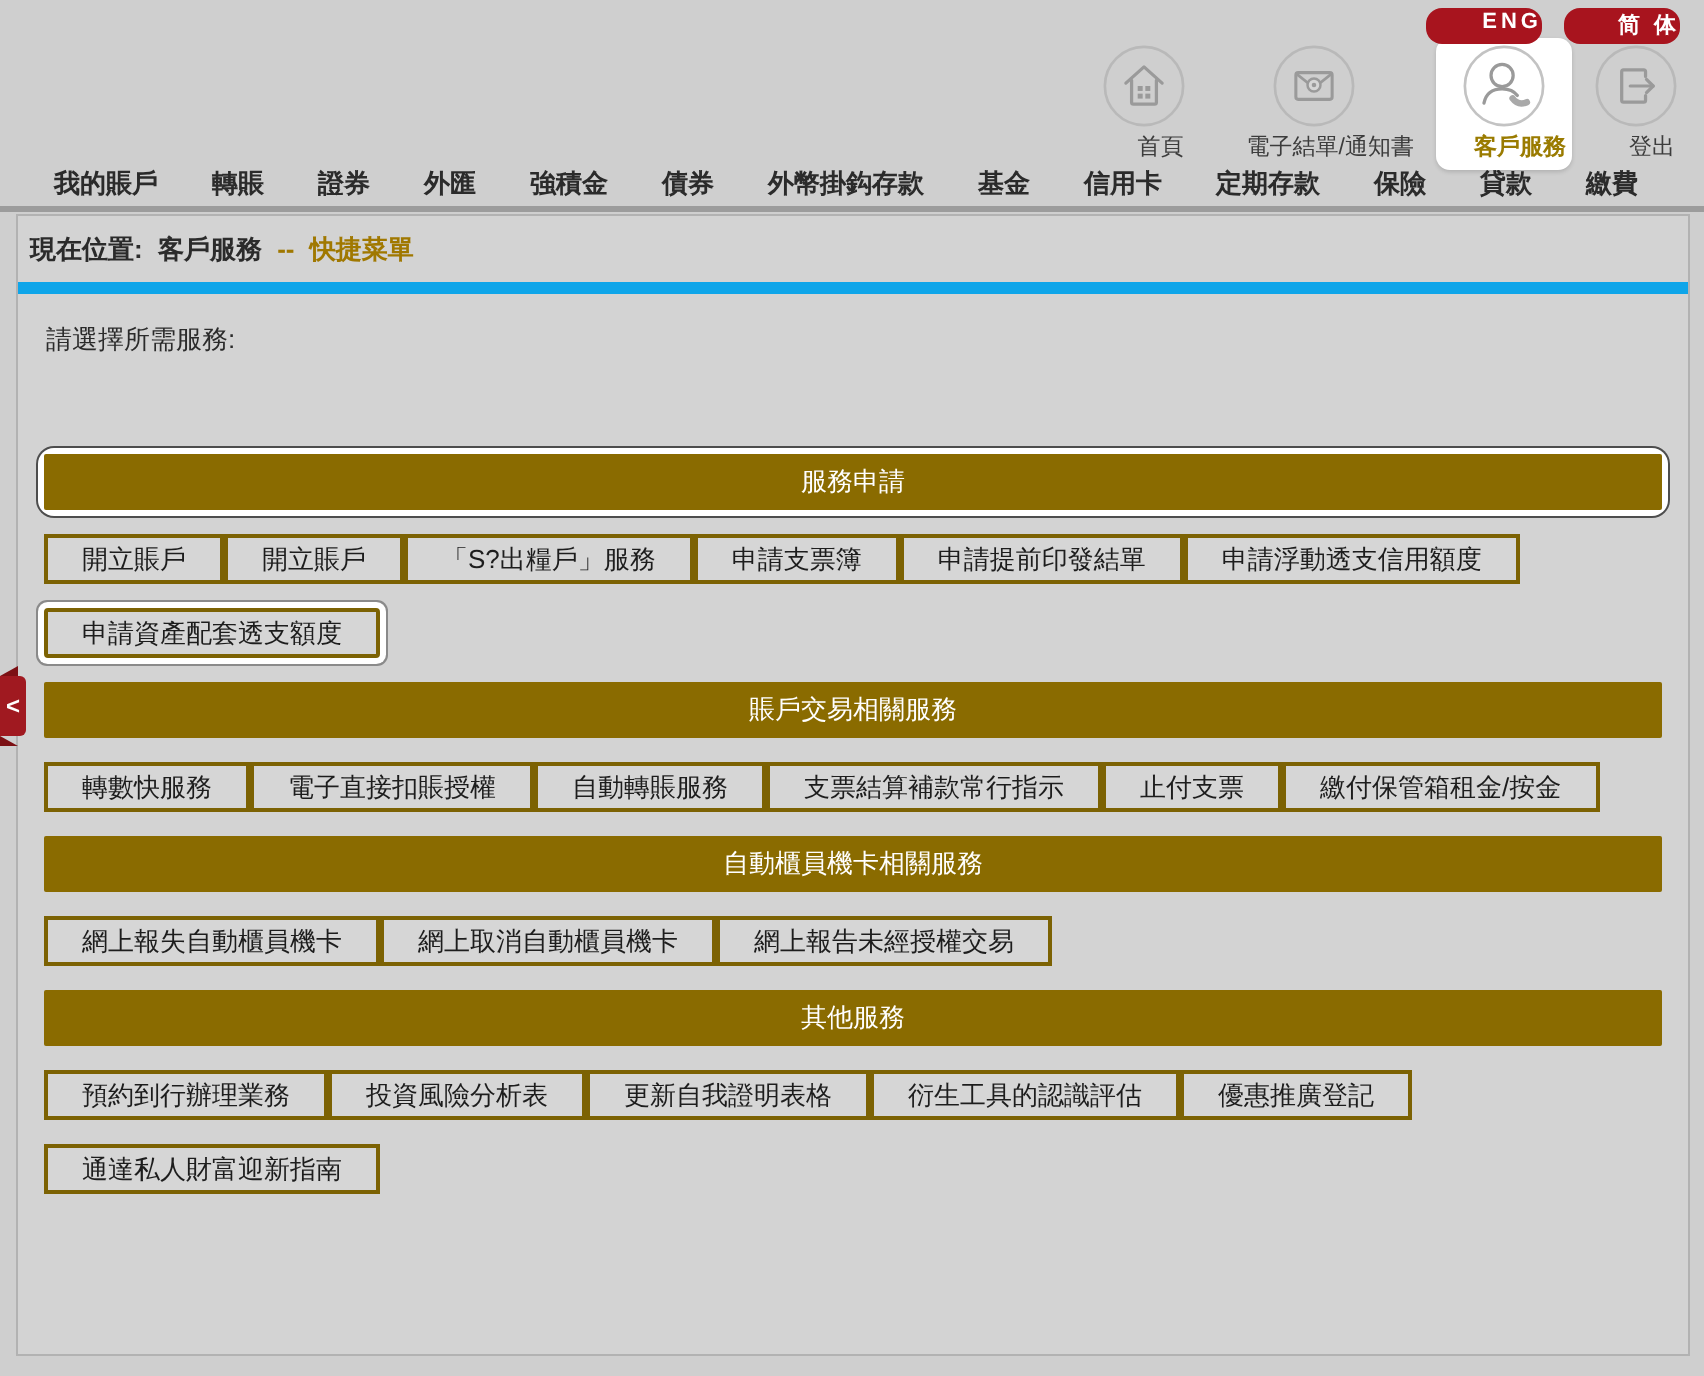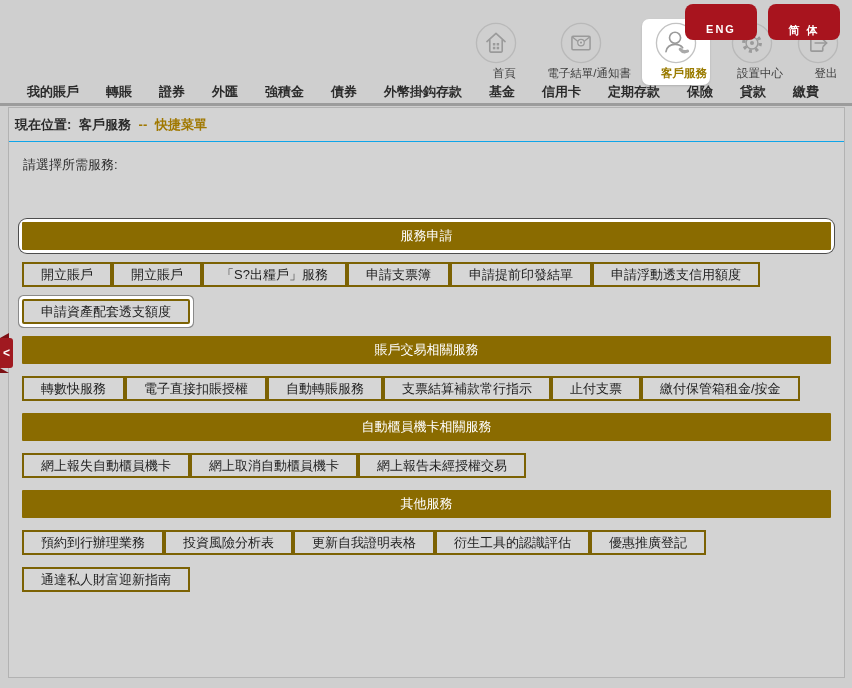--- a/index.html
+++ b/index.html
@@ -6,21 +6,21 @@
   body{
     width:852px;height:688px;position:relative;overflow:hidden;
     background:#cfcfcf;
     font-family:"Liberation Sans","DejaVu Sans",sans-serif;
     -webkit-font-smoothing:antialiased;
   }
   
   .lang-row{position:absolute;top:4px;right:12px;display:flex;gap:11px;z-index:5;}
   .lang-pill{
     background:#a8141e;color:#fff;font-size:11px;font-weight:bold;
-    width:72px;text-align:center;padding:19px 0 2px;border-radius:8px;
+    width:58px;text-align:right;padding:1px 0 2px;border-radius:8px;
     letter-spacing:2px;cursor:pointer;
   }
   
   .icon-row{position:absolute;top:19px;right:10px;display:flex;align-items:flex-start;gap:8px;z-index:4;}
   .icon-col{display:flex;flex-direction:column;align-items:center;gap:2px;padding:3px 3px 4px;cursor:pointer;}
   .icon-col.active{background:#fff;border-radius:7px;box-shadow:0 1px 2px rgba(0,0,0,.15);}
   .icon-circle{width:42px;height:42px;display:block;}
   .icon-label{font-size:11.5px;color:#3c3c3c;white-space:nowrap;margin-left:16px;}
   .icon-col.active .icon-label{color:#9a7b00;font-weight:bold;}
   
@@ -32,21 +32,21 @@
   }
   .nav-item{white-space:nowrap;cursor:pointer;}
   .header-divider{position:absolute;top:103px;left:0;right:0;height:3px;background:#9c9c9c;}
   
   .content-outer{
     position:absolute;top:107px;left:8px;right:7px;bottom:10px;
     background:#d3d3d3;border:1px solid #b2b2b2;box-sizing:border-box;
   }
   .breadcrumb{
     padding:8px 6px 7px 6px;font-size:13px;font-weight:bold;color:#2b2b2b;
-    border-bottom:1px solid #0ea5e9;
+    border-bottom:6px solid #0ea5e9;
   }
   .breadcrumb span{margin-right:4px;}
   .breadcrumb .gold{color:#a07800;}
   .panel-body{padding:6px 13px 10px;}
   .prompt{font-size:13px;color:#2b2b2b;margin:8px 0 4px 1px;}
   
   .bar-wrap{margin:9px 0;}
   .bar-wrap.ring{
     border-radius:5px;
     box-shadow:0 0 0 3px #ffffff,0 0 0 4px #4d4d4d;
@@ -112,29 +112,20 @@
     <span class="icon-label">電子結單/通知書</span>
   </div>
   <div class="icon-col active">
     <svg class="icon-circle" viewBox="0 0 44 44">
       <circle cx="22" cy="22" r="20.5" fill="none" stroke="#c3c3c3" stroke-width="1.4"></circle>
       <circle cx="21" cy="16.5" r="5.8" fill="none" stroke="#9a9a9a" stroke-width="1.7"></circle>
       <path d="M11.5 31 Q13 23.5 21 23.5 Q26.5 23.5 29 27" fill="none" stroke="#9a9a9a" stroke-width="1.7" stroke-linecap="round"></path>
       <path d="M26.5 28.5 Q29.5 32.5 34 30.5" fill="none" stroke="#a9a9a9" stroke-width="3.4" stroke-linecap="round"></path>
     </svg>
     <span class="icon-label">客戶服務</span>
-  </div>
-  <div class="icon-col">
-    <svg class="icon-circle" viewBox="0 0 44 44">
-      <circle cx="22" cy="22" r="20.5" fill="none" stroke="#b9b9b9" stroke-width="1.4"></circle>
-      <circle cx="22" cy="22" r="8.6" fill="none" stroke="#9a9a9a" stroke-width="3.6" stroke-dasharray="3.1 3.65"></circle>
-      <circle cx="22" cy="22" r="6.2" fill="none" stroke="#9a9a9a" stroke-width="1.5"></circle>
-      <circle cx="22" cy="22" r="2.1" fill="#9a9a9a"></circle>
-    </svg>
-    <span class="icon-label">設置中心</span>
   </div>
   <div class="icon-col">
     <svg class="icon-circle" viewBox="0 0 44 44">
       <circle cx="22" cy="22" r="20.5" fill="none" stroke="#b9b9b9" stroke-width="1.4"></circle>
       <path d="M27 17 L27 14.5 Q27 13.5 26 13.5 L15.5 13.5 Q14.5 13.5 14.5 14.5 L14.5 29.5 Q14.5 30.5 15.5 30.5 L26 30.5 Q27 30.5 27 29.5 L27 27" fill="none" stroke="#9a9a9a" stroke-width="1.7" stroke-linecap="round"></path>
       <path d="M19 22 L31 22" stroke="#9a9a9a" stroke-width="1.7" stroke-linecap="round"></path>
       <path d="M27.5 18.5 L31 22 L27.5 25.5" fill="none" stroke="#9a9a9a" stroke-width="1.7" stroke-linecap="round" stroke-linejoin="round"></path>
     </svg>
     <span class="icon-label">登出</span>
   </div>

